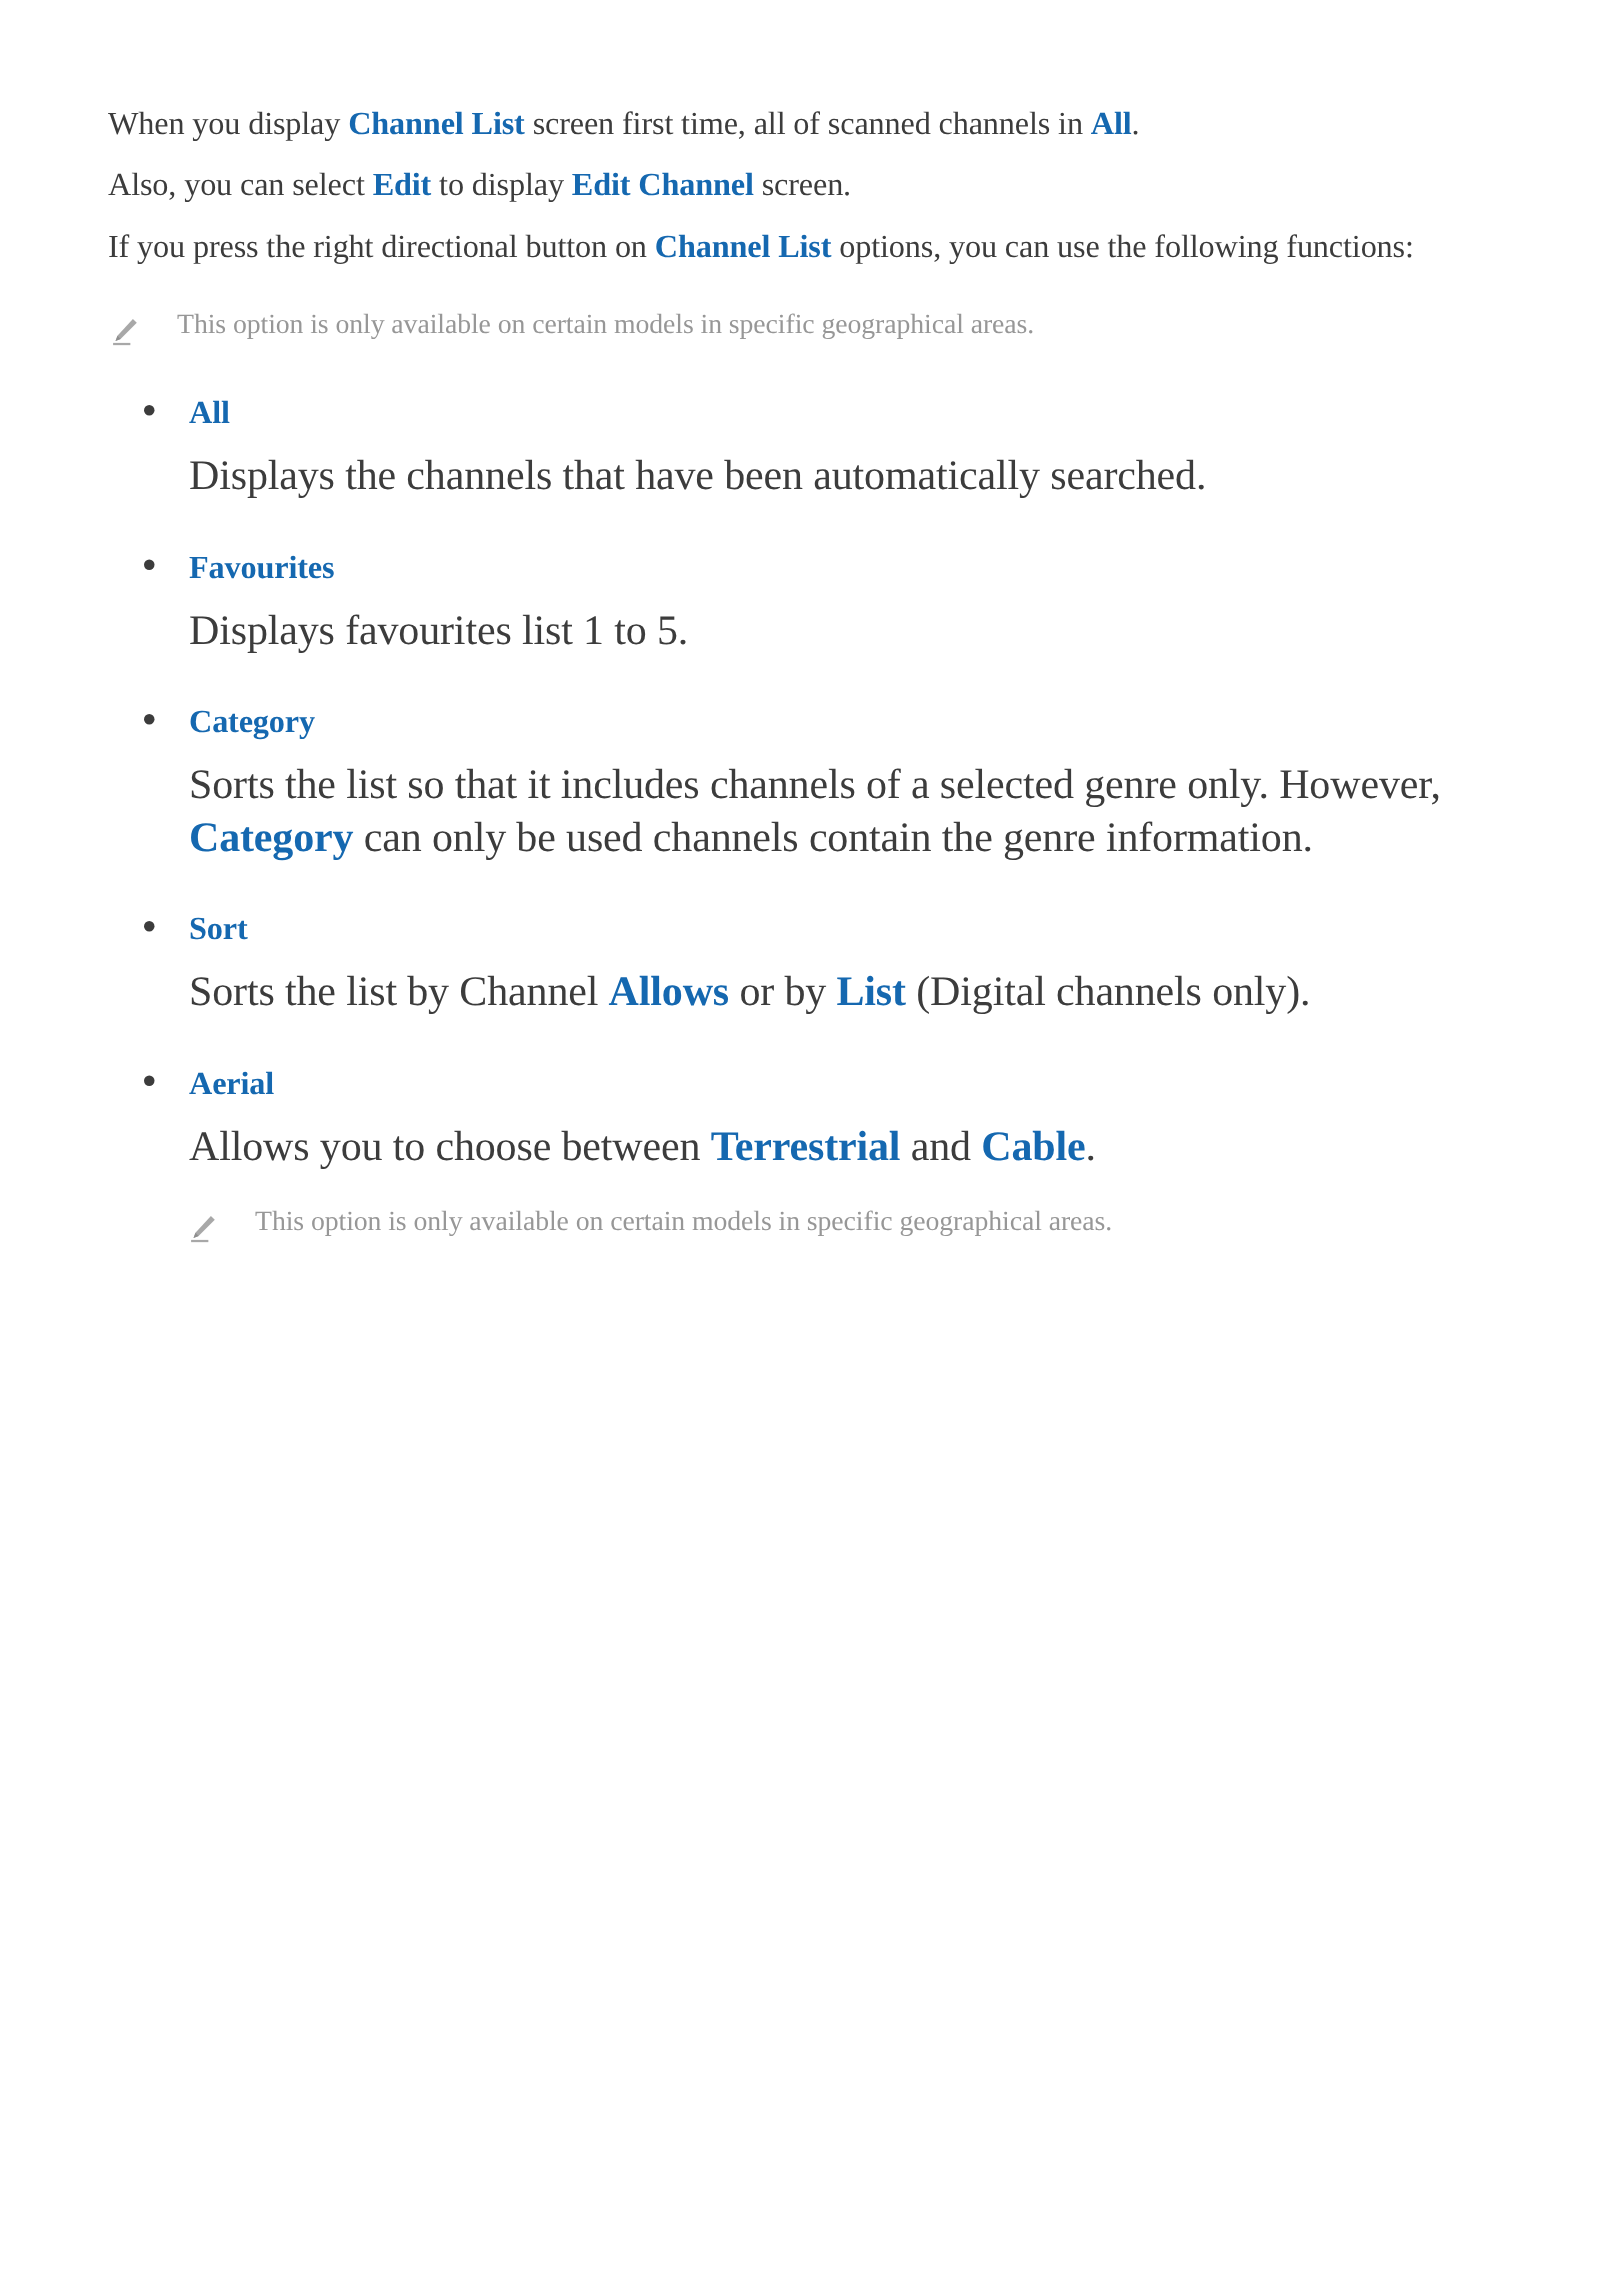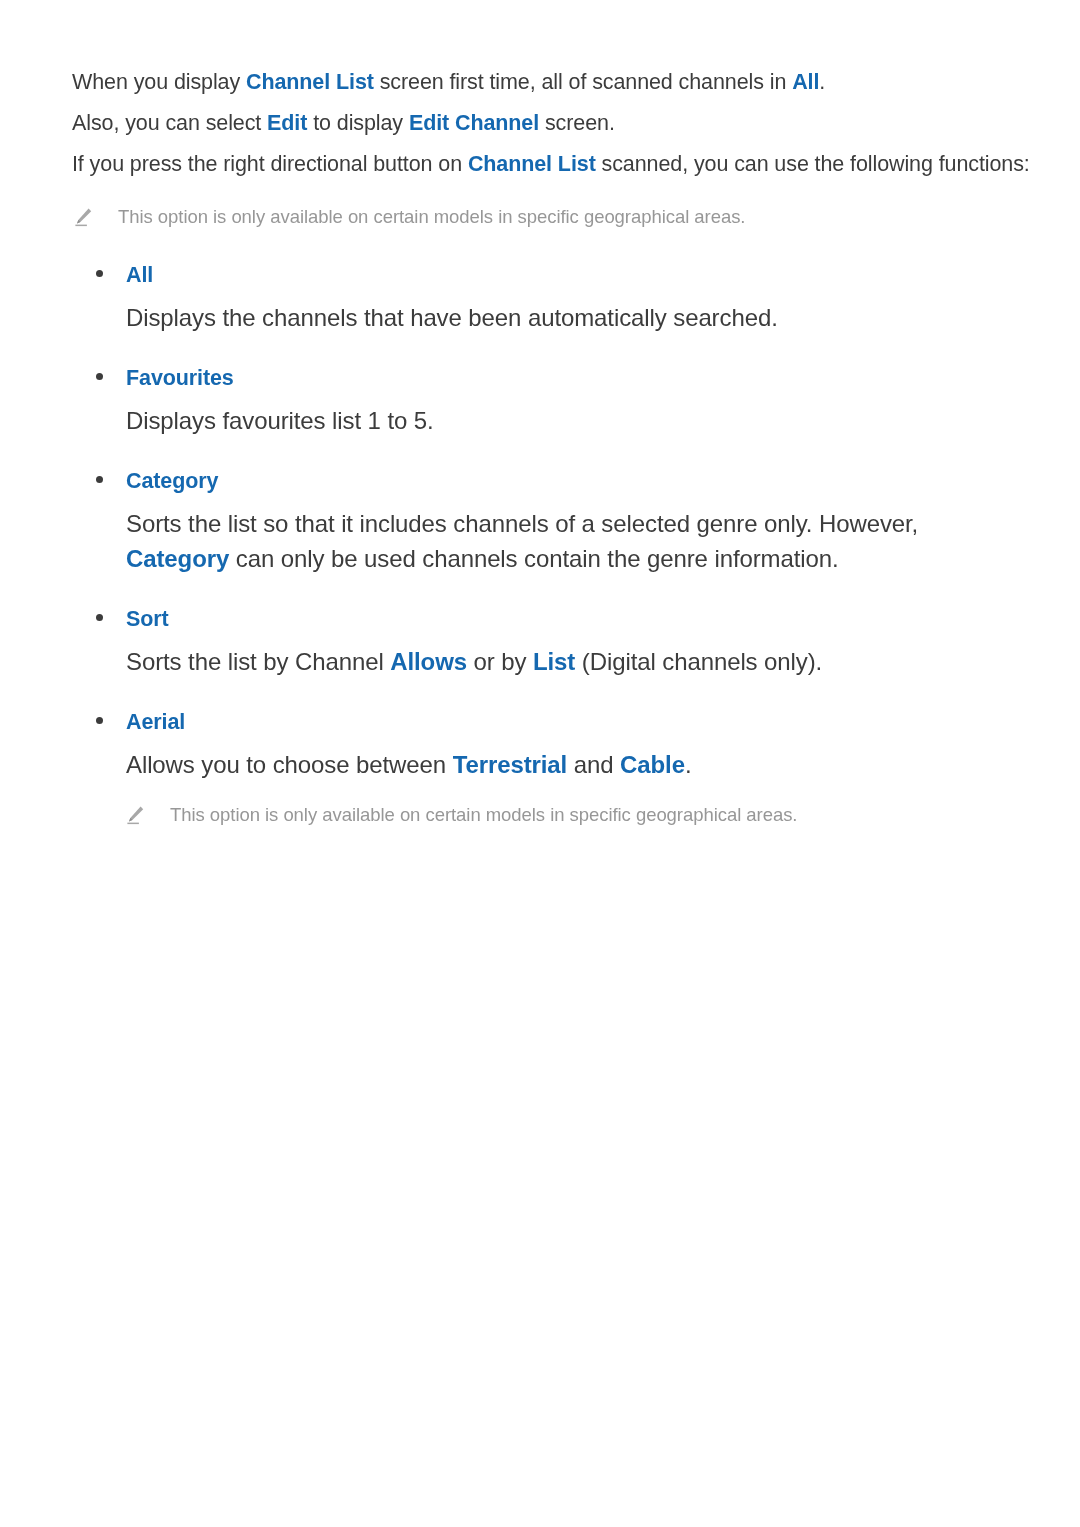--- a/index.html
+++ b/index.html
@@ -14,20 +14,21 @@
     color: #3c3c3c;
     -webkit-font-smoothing: antialiased;
   }
 
   .page {
     position: relative;
     width: 1080px;
     height: 1527px;
     box-sizing: border-box;
     padding: 62px 72px 0 72px;
+    font-family: Liberation Serif, serif;
   }
 
   
   .intro-block {
     margin: 0;
   }
   .para {
     font-size: 21.5px;
     line-height: 41px;
     color: #3c3c3c;
@@ -38,21 +39,21 @@
 
   
   .hl {
     color: #1568b0;
     font-weight: 600;
   }
 
   
   .note-row {
     display: flex;
-    align-items: flex-start;
+    align-items: flex-end;
     margin-top: 11px;
   }
   .note-row.first-note {
     margin-top: 17px;
   }
   .note-icon {
     flex: 0 0 auto;
     width: 22px;
     height: 22px;
     margin-top: 4px;
@@ -107,39 +108,39 @@
   .bullet-title {
     font-size: 21.5px;
     line-height: 34px;
     color: #1568b0;
     font-weight: 600;
     letter-spacing: -0.1px;
   }
   .bullet-body {
     margin-left: 54px;
     margin-top: 8px;
-    font-size: 24px;
+    font-size: 28px;
     line-height: 35px;
     color: #3c3c3c;
     letter-spacing: -0.1px;
     max-width: 900px;
   }
   .bullet-body.nowrap {
     white-space: nowrap;
   }
 </style>
 </head>
 <body>
 
 <div class="page">
 
   <div class="intro-block" id="intro-block">
       <div class="para"><span>When you display </span><span class="hl">Channel List</span><span> screen first time, all of scanned channels in </span><span class="hl">All</span><span>.</span></div>
       <div class="para"><span>Also, you can select </span><span class="hl">Edit</span><span> to display </span><span class="hl">Edit Channel</span><span> screen.</span></div>
-      <div class="para"><span>If you press the right directional button on </span><span class="hl">Channel List</span><span> scanned, you can use the following functions:</span></div>
+      <div class="para"><span>If you press the right directional button on </span><span class="hl">Channel List</span><span> options, you can use the following functions:</span></div>
     </div>
 
   <div id="top-notes-block">
       <div class="note-row first-note">
         <span class="note-icon">
           <svg viewBox="0 0 22 22">
             <path d="M16.6 2.6 L19.2 5.2 L8.4 16.0 L5.0 17.4 L6.3 13.9 Z" fill="#a8a8a8"></path>
             <path d="M5.0 17.4 L6.3 13.9 L8.4 16.0 Z" fill="#8e8e8e"></path>
             <rect x="3.4" y="18.6" width="11.5" height="1.5" fill="#a8a8a8"></rect>
           </svg>

